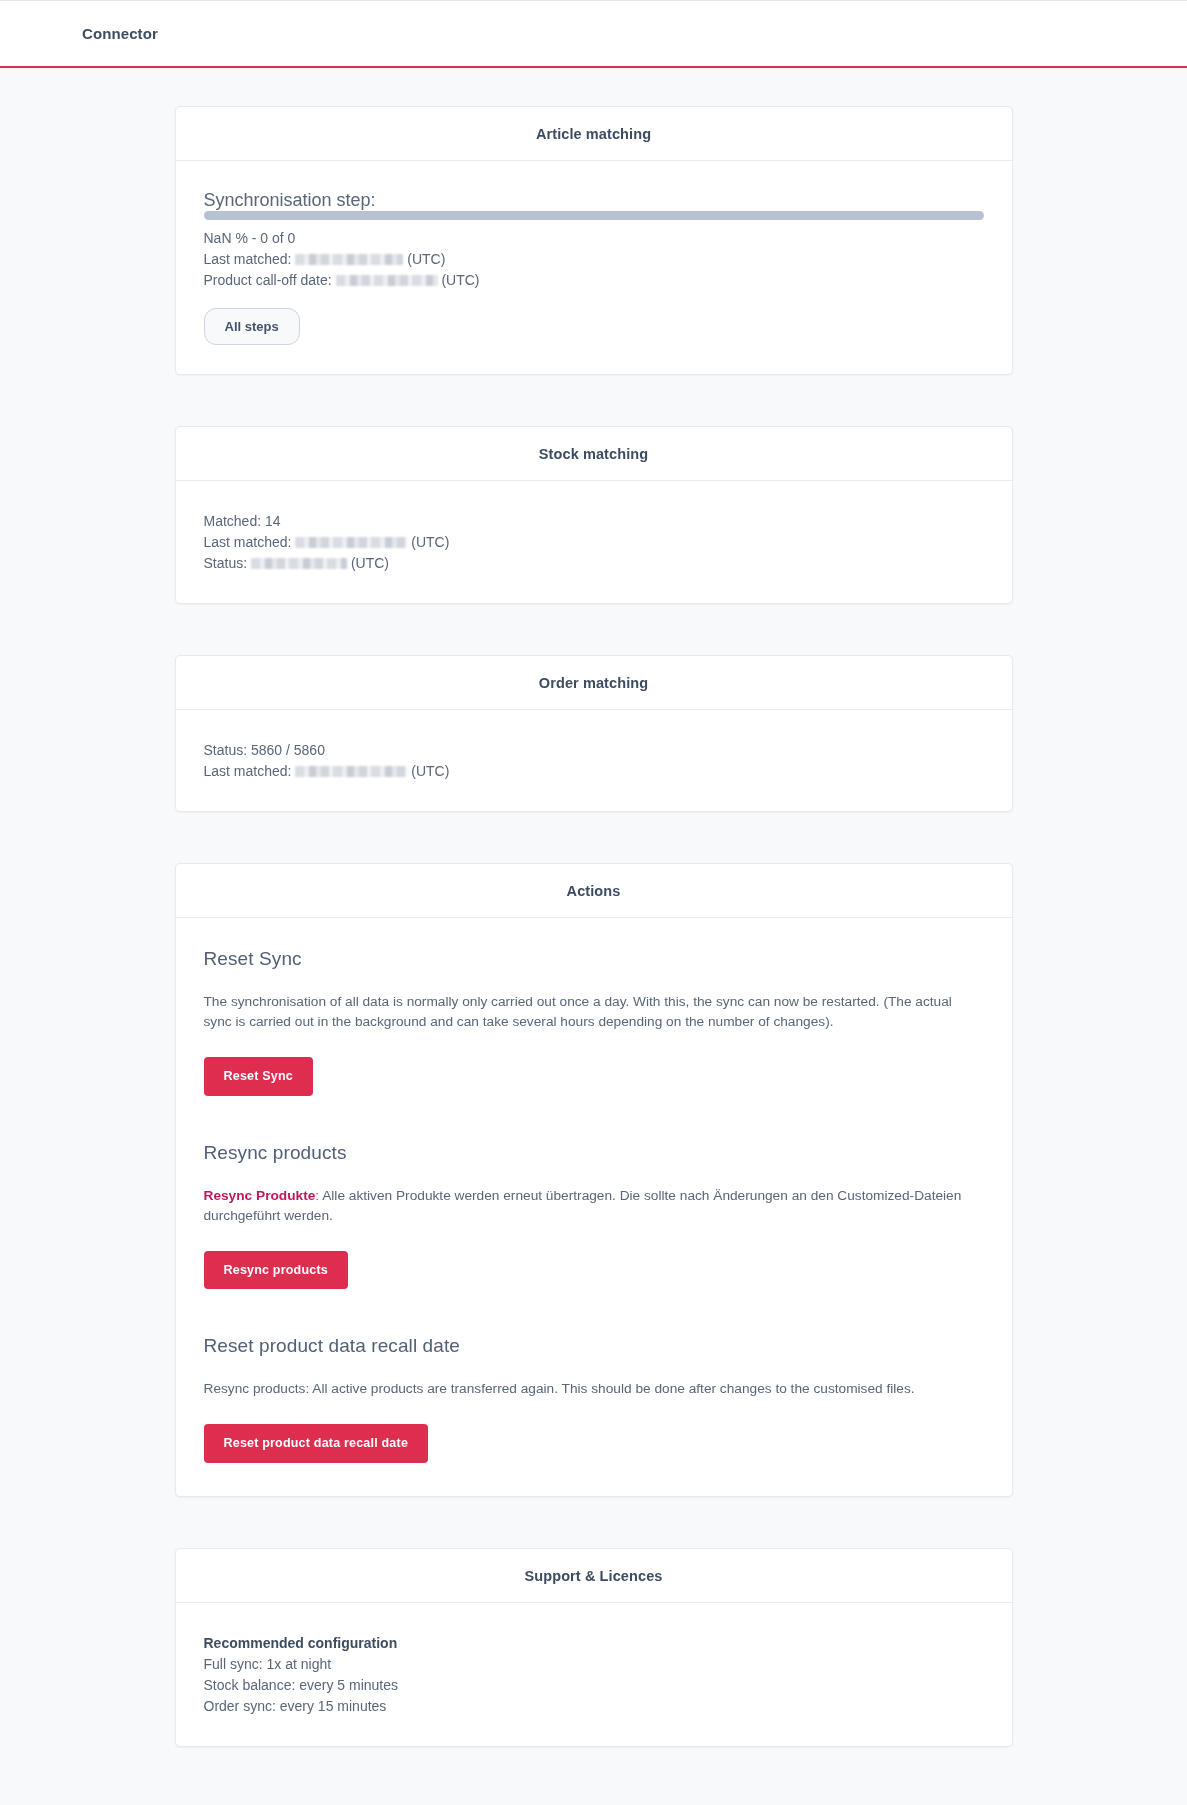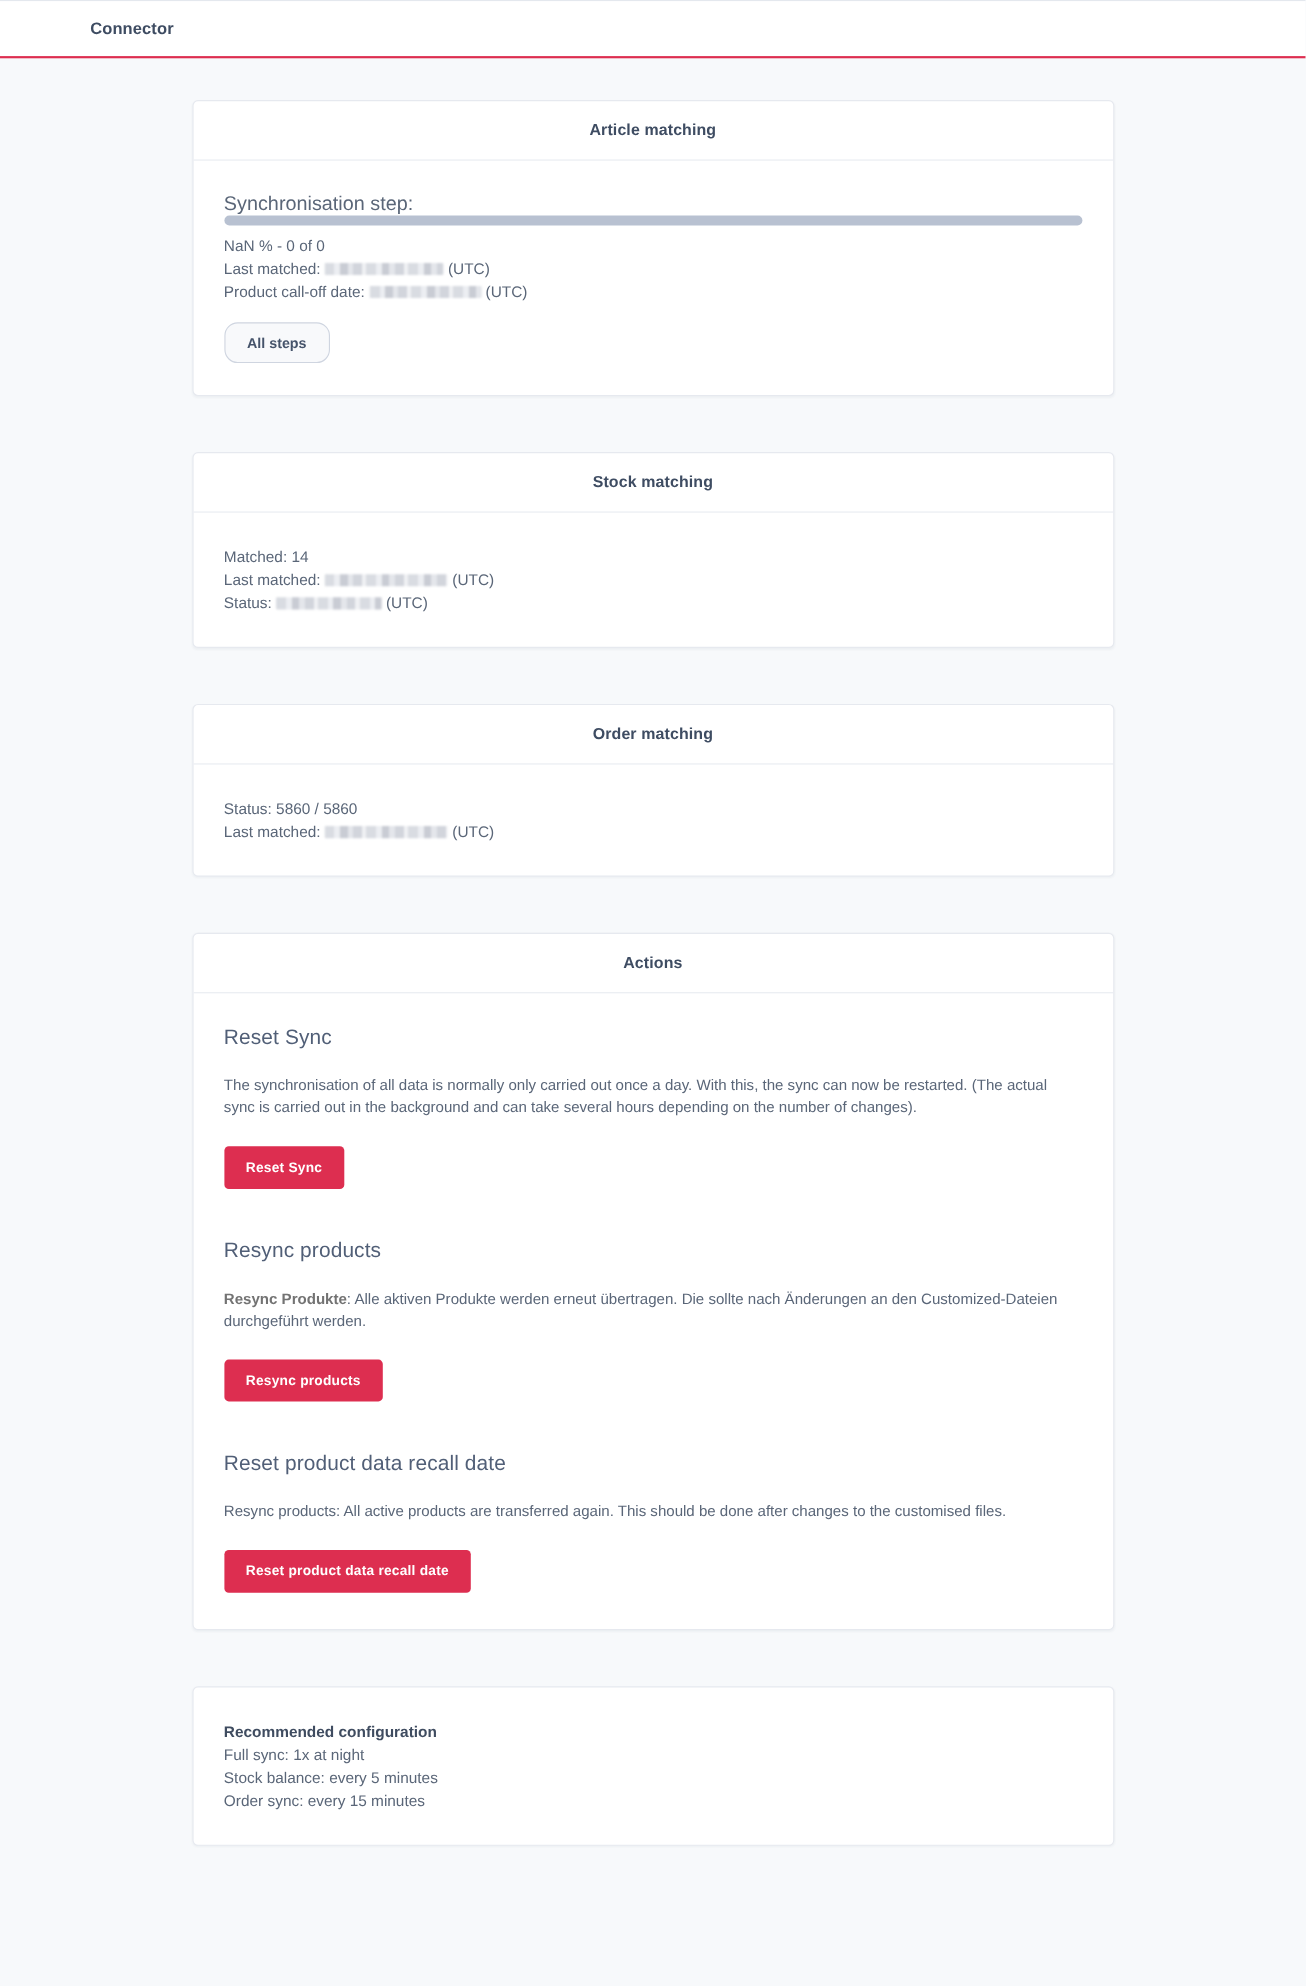--- a/index.html
+++ b/index.html
@@ -14,21 +14,21 @@
     background: #f7f9fb;
     font-family: "Liberation Sans", sans-serif;
     font-size: 14px;
     color: #4a5568;
     -webkit-font-smoothing: antialiased;
   }
 
   
   .topbar {
     background: #ffffff;
-    height: 53px;
+    height: 68px;
     border-bottom: 2px solid #dd2e50;
     border-top: 1px solid #e4e8ee;
     display: flex;
     align-items: center;
     padding-left: 82px;
   }
   .topbar-title {
     font-size: 15px;
     font-weight: bold;
     color: #3e4c62;
@@ -134,21 +134,21 @@
     color: #515f77;
     letter-spacing: .1px;
   }
   .action-desc {
     margin: 0 0 25px 0;
     font-size: 13.7px;
     line-height: 20px;
     color: #5a6678;
     max-width: 790px;
   }
-  .action-desc b { color: #737373; font-weight: bold; }
+  .action-desc b { color: #be185d; font-weight: bold; }
 
   .btn-primary {
     display: inline-block;
     padding: 13px 20px;
     font-family: "Liberation Sans", sans-serif;
     font-size: 12.5px;
     font-weight: bold;
     color: #ffffff;
     background: #dd2e50;
     border: none;
@@ -260,20 +260,23 @@
       <div class="action-block">
         <h3>Reset product data recall date</h3>
         <p class="action-desc">Resync products: All active products are transferred again. This should be done after changes to the customised files.</p>
         <button class="btn-primary">Reset product data recall date</button>
       </div>
 
     </div>
   </section>
 
   <section class="card">
+    <div class="card-head">
+      <h2>Support &amp; Licences</h2>
+    </div>
     <div class="card-body">
       <div class="support-title">Recommended configuration</div>
       <div class="support-line">Full sync: 1x at night</div>
       <div class="support-line">Stock balance: every 5 minutes</div>
       <div class="support-line">Order sync: every 15 minutes</div>
     </div>
   </section>
 
 </div>
 

